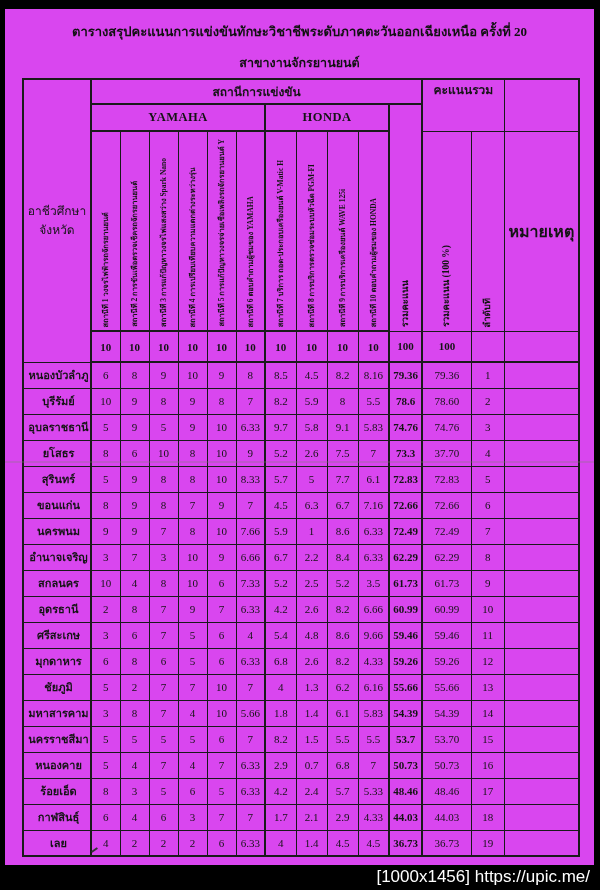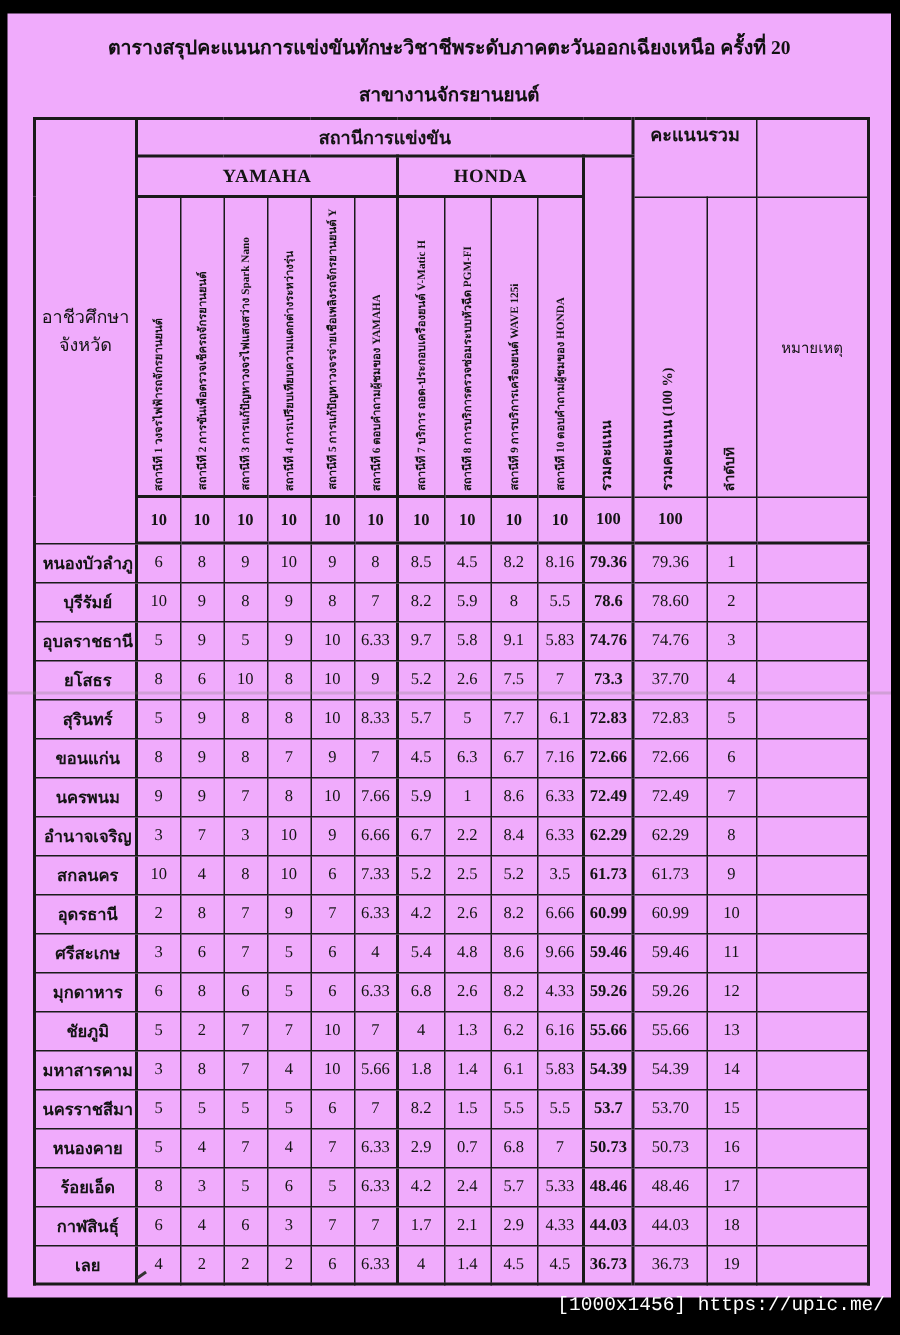--- a/index.html
+++ b/index.html
@@ -2,21 +2,21 @@
 <html><head>
 <meta charset="utf-8">
 <style>
   html,body{margin:0;padding:0;}
   body{
     width:600px;height:890px;position:relative;background:#000;
     font-family:"Liberation Serif", serif;overflow:hidden;
   }
   .paper{
     position:absolute;left:5px;top:9px;width:589px;height:856px;
-    background:#f0abfc;color:#141414;
+    background:#d946ef;color:#141414;
   }
   .title,.subtitle{
     position:absolute;left:0;width:100%;text-align:center;
     font-weight:bold;color:#111;
   }
   .title{top:12px;font-size:13px;}
   .subtitle{top:44px;font-size:12.5px;}
   table.score{
     position:absolute;left:17px;top:69px;width:556px;
     border-collapse:collapse;table-layout:fixed;
@@ -27,42 +27,42 @@
     overflow:hidden;color:#141414;
   }
   #hr1{height:25px;}
   #hr2{height:27px;}
   #hr4{height:31px;}
   tbody#rows tr{height:26px;}
   .corner{font-size:12px;font-weight:normal;line-height:1.6;}
   .gh{font-size:12px;font-weight:bold;}
   .gh2{font-size:12px;font-weight:bold;vertical-align:top;padding-top:4px;}
   .brand{font-size:12.5px;font-weight:bold;border:2px solid #1a1a1a !important;letter-spacing:.5px;}
-  .remark-h{font-size:10px;font-weight:normal;}
+  .remark-h{font-size:16px;font-weight:bold;}
   .vcell{height:195px;vertical-align:bottom;padding-bottom:3px !important;}
   .vtext{
     writing-mode:vertical-rl;transform:rotate(180deg);
     white-space:nowrap;font-size:7.5px;font-weight:bold;line-height:1;
     margin:0 auto;max-height:188px;overflow:hidden;
   }
   .vb{font-size:9.5px;max-height:214px;}
   .maxcell{font-size:11px;font-weight:bold;border-bottom:2px solid #1a1a1a !important;}
   .prov{
     text-align:right;padding-left:3px !important;
     font-size:11px;font-weight:bold;white-space:nowrap;
     border-right:2px solid #1a1a1a !important;
   }
   .num{font-size:11px;}
   .totalb{font-weight:bold;}
   .b2l{border-left:2px solid #1a1a1a !important;}
   .b2r{border-right:2px solid #1a1a1a !important;}
   .b2b{border-bottom:2px solid #1a1a1a !important;}
   .watermark{
-    position:absolute;right:10px;bottom:13px;color:#fff;
-    font-size:13px;font-family:Liberation Mono, monospace;
+    position:absolute;right:10px;bottom:3px;color:#fff;
+    font-size:17px;font-family:Liberation Sans, sans-serif;
   }
   .artifact-line{
     position:absolute;left:0;top:452px;width:100%;height:2px;
     background:rgba(130,125,118,0.28);pointer-events:none;
   }
   .artifact-tick{
     position:absolute;left:86px;top:840px;width:7px;height:2px;
     background:#333;transform:rotate(-35deg);
   }
 </style>

